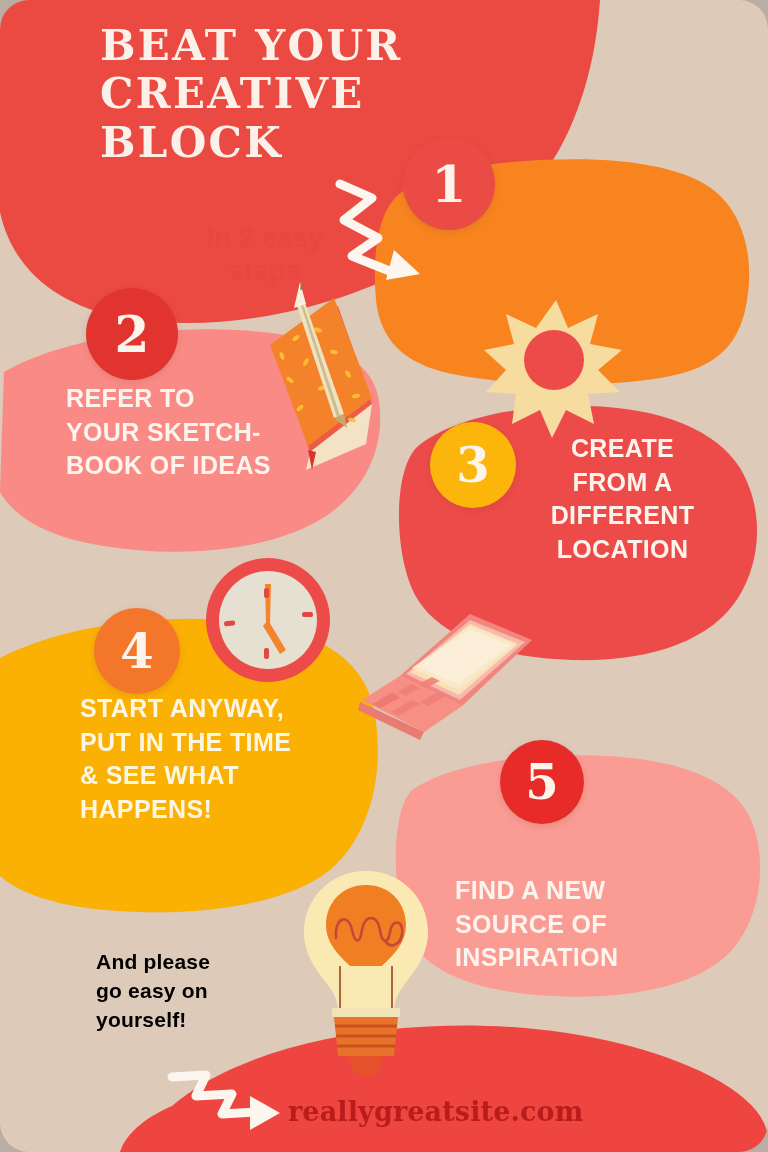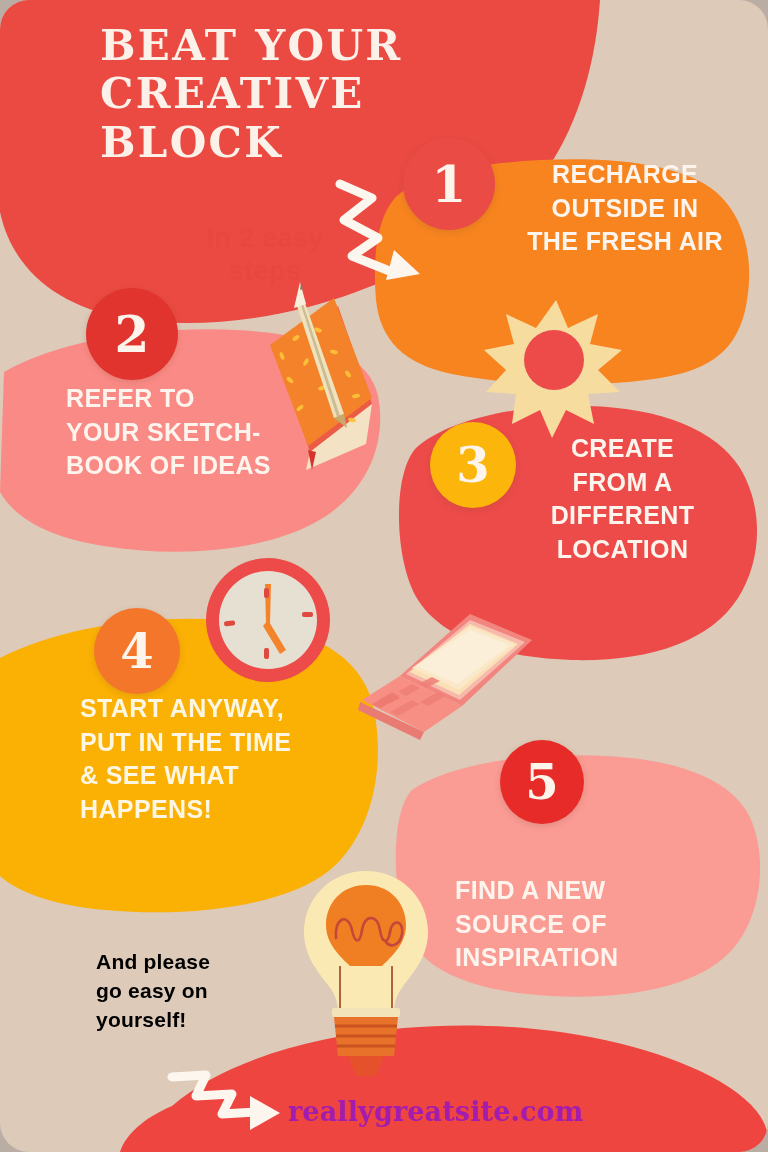--- a/index.html
+++ b/index.html
@@ -114,21 +114,21 @@
     width: 290px;
     color: #faa9a2;
     font-size: 19px;
     font-weight: 700;
     letter-spacing: 0.04em;
   }
   #footer-url {
     left: 288px;
     top: 1096px;
     width: 330px;
-    color: #a21caf;
+    color: #b91c1c;
     font-size: 27px;
     font-weight: 700;
     font-family: "DejaVu Serif", serif;
     letter-spacing: 0.005em;
   }
 </style>
 </head>
 <body>
 
 <div id="poster">
@@ -265,23 +265,20 @@
   <h1 class="txt" id="title-text">Beat your
 creative
 block</h1>
 
   <p class="txt" id="subtitle-text">In 2 easy
 steps</p>
 
   <div class="badge" id="step1-badge">
     <span>1</span>
   </div>
-  <p class="txt step-text" id="step1-text">Recharge
-outside in
-the fresh air</p>
 
   <div class="badge" id="step2-badge">
     <span>2</span>
   </div>
   <p class="txt step-text" id="step2-text">Refer to
 your sketch-
 book of ideas</p>
 
   <div class="badge" id="step3-badge">
     <span>3</span>

